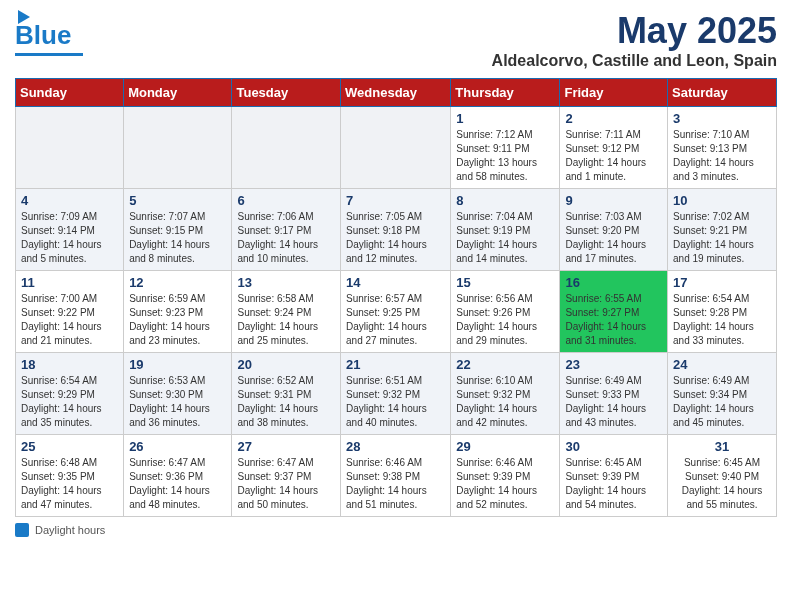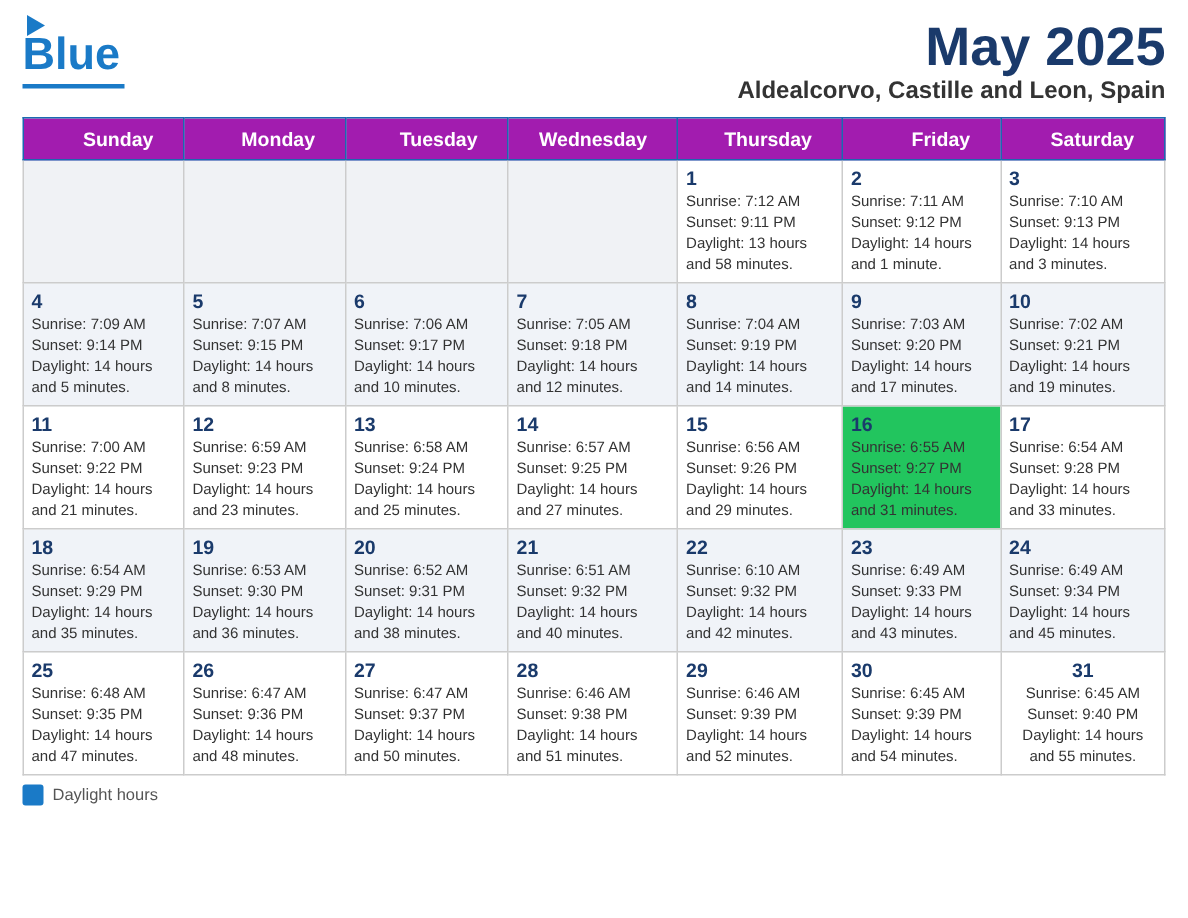--- a/index.html
+++ b/index.html
@@ -33,26 +33,26 @@
       font-size: 16px;
       font-weight: bold;
       color: #333;
     }
     .calendar {
       width: 100%;
       border-collapse: collapse;
       border: 1px solid #ccc;
     }
     .calendar th {
-      background: #a21caf;
+      background: #b91c1c;
       color: #fff;
       font-size: 13px;
       font-weight: bold;
-      padding: 6px 20px;
-      text-align: right;
+      padding: 6px 4px;
+      text-align: left;
       border: 1px solid #1a6ab0;
     }
     .calendar td {
       vertical-align: top;
       border: 1px solid #ccc;
       padding: 4px 5px;
       width: 113px;
       min-height: 80px;
       background: #fff;
       font-size: 10.5px;
@@ -82,21 +82,21 @@
   </style>
 </head>
 <body>
 
 <div class="header-area">
   <div class="logo">
     <div style="display:flex; align-items:center;">
       <span style="display:inline-block; width:0; height:0; border-top:7px solid transparent; border-bottom:7px solid transparent; border-left:12px solid #1a7ac7; margin-left:3px;"></span>
     </div>
     <div style="display:flex; align-items:center; margin-top:-4px;">
-      <span style="font-size:30px; font-weight:bold; color:#1a7ac7;text-align:center;">Blue</span>
+      <span style="font-size:26px; font-weight:bold; color:#1a7ac7;text-align:center;">Blue</span>
     </div>
     <div style="height:3px; width:68px; background:#1a7ac7; margin-top:2px;"></div>
   </div>
   <div class="title-area">
     <div class="main-title">May 2025</div>
     <div class="subtitle">Aldealcorvo, Castille and Leon, Spain</div>
   </div>
 </div>
 
 <table class="calendar">

